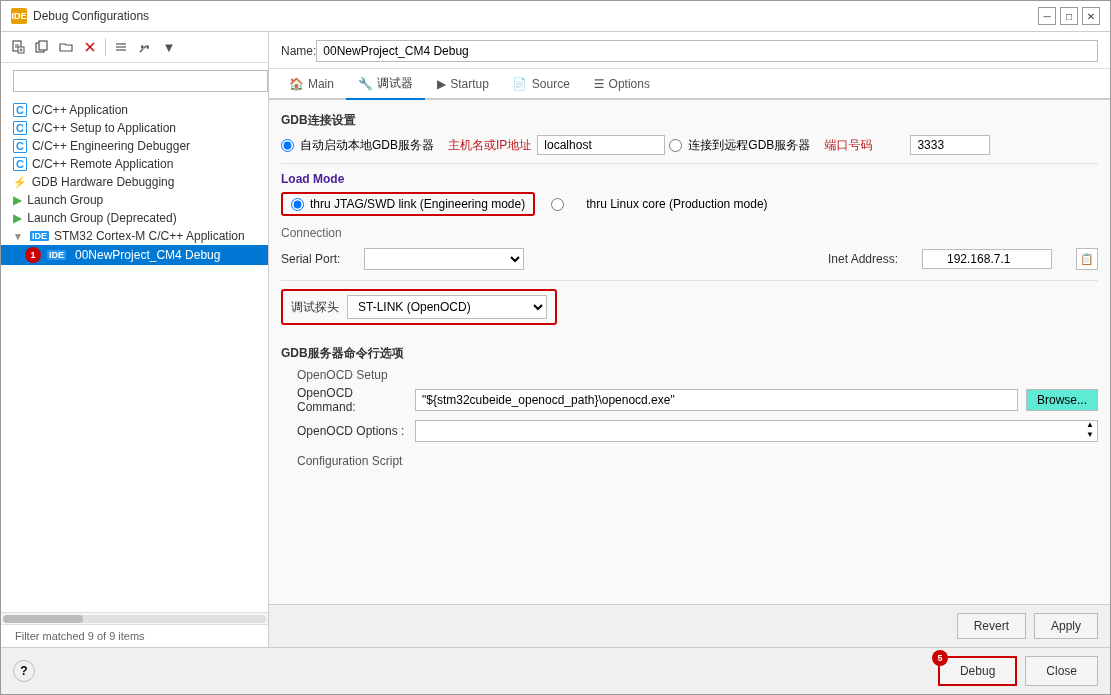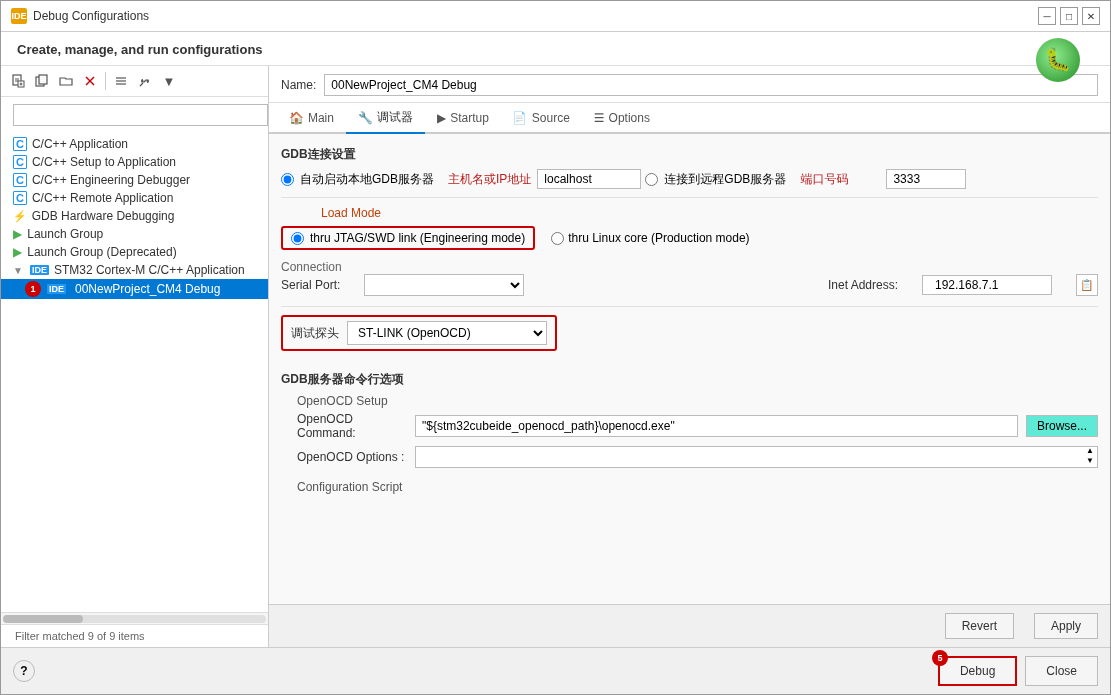--- a/index.html
+++ b/index.html
@@ -135,21 +135,21 @@
       background: #f9f9f9;
       display: flex;
       flex-direction: column;
     }
     .name-row {
       display: flex;
       align-items: center;
       padding: 8px 12px 6px;
       background: #fff;
       border-bottom: 1px solid #ddd;
-      gap: 8px;
+      gap: 0;
     }
     .name-label { font-size: 12px; color: #333; }
     .name-input {
       flex: 1;
       border: 1px solid #bbb;
       padding: 3px 6px;
       font-size: 12px;
       outline: none;
     }
     .tabs {
@@ -179,35 +179,35 @@
       padding: 10px 12px;
     }
     .section-title {
       font-size: 12px; font-weight: bold; color: #333;
       margin-bottom: 6px; margin-top: 2px;
     }
     .radio-group { display: flex; gap: 4px; margin-bottom: 8px; }
     .radio-row { display: flex; align-items: center; gap: 6px; font-size: 12px; }
     .radio-row input[type=radio] { margin: 0; }
     .field-label { font-size: 12px; color: #b91c1c; min-width: 80px; }
-    .field-input { border: 1px solid #bbb; padding: 2px 6px; font-size: 12px; width: 104px; }
+    .field-input { border: 1px solid #bbb; padding: 2px 6px; font-size: 12px; width: 128px; }
     .port-input { width: 80px; }
     .divider { border: none; border-top: 1px solid #e0e0e0; margin: 8px 0; }
     .load-mode-section { margin-bottom: 10px; }
-    .load-mode-title { font-size: 12px; font-weight: normal; color: #c2410c; margin-bottom: 6px; margin-left: 40px; }
+    .load-mode-title { font-size: 12px; font-weight: bold; color: #4c1d95; margin-bottom: 6px; }
     .connection-section { margin-bottom: 10px; }
-    .connection-title { font-size: 12px; color: #666; margin-bottom: 0; font-weight: normal; }
+    .connection-title { font-size: 12px; color: #666; margin-bottom: 8px; font-weight: normal; }
     .serial-label { font-size: 12px; color: #333; }
     .serial-select {
       border: 1px solid #bbb; padding: 2px 4px;
       font-size: 12px; width: 160px;
       background: #fff;
     }
     .inet-label { font-size: 12px; color: #333; margin-left: auto; }
-    .inet-input { border: 1px solid #bbb; padding: 2px 12px; font-size: 12px; width: 130px; }
+    .inet-input { border: 1px solid #bbb; padding: 2px 24px; font-size: 12px; width: 130px; }
     .copy-btn {
       width: 22px; height: 22px;
       border: 1px solid #bbb; background: #fff;
       cursor: pointer; font-size: 11px;
       display: flex; align-items: center; justify-content: center;
     }
     .debugger-row {
       display: flex; align-items: center; gap: 8px;
       margin-bottom: 10px;
       border: 2px solid #cc0000;
@@ -240,21 +240,21 @@
     .spin-btns { position: absolute; right: 2px; top: 0; height: 100%; display: flex; flex-direction: column; }
     .spin-btn { font-size: 8px; cursor: pointer; padding: 1px 2px; line-height: 1; background: none; border: none; }
     .config-script-label { font-size: 12px; color: #555; padding-top: 4px; }
     .bottom-bar {
       border-top: 1px solid #ccc;
       padding: 8px 12px;
       background: #f0f0f0;
       display: flex;
       align-items: center;
       justify-content: flex-end;
-      gap: 20px;
+      gap: 8px;
     }
     .btn-revert {
       padding: 5px 16px;
       border: 1px solid #bbb;
       background: #f5f5f5;
       font-size: 12px;
       cursor: pointer;
       color: #333;
     }
     .btn-apply {
@@ -363,28 +363,20 @@
       </div>
       <span class="titlebar-title">Debug Configurations</span>
     </div>
     <div class="titlebar-controls">
       <button class="titlebar-btn">─</button>
       <button class="titlebar-btn">□</button>
       <button class="titlebar-btn">✕</button>
     </div>
   </div>
 
-  <div class="header-bar" style="position:relative;">
-    <h2>Create, manage, and run configurations</h2>
-    <div class="app-logo" style="position:absolute;top:6px;right:24px;">
-      <div class="logo-circle">
-        <span class="logo-bug">🐛</span>
-      </div>
-    </div>
-  </div>
 
   <div class="content-area">
 
     <div class="sidebar">
       <div class="sidebar-toolbar">
         <button class="tb-btn" title="New">
           <svg width="14" height="14" viewBox="0 0 14 14">
               <rect x="2" y="1" width="8" height="10" fill="none" stroke="#555" stroke-width="1.2"></rect>
               <line x1="4" y1="5" x2="8" y2="5" stroke="#555" stroke-width="1"></line>
               <line x1="4" y1="7" x2="8" y2="7" stroke="#555" stroke-width="1"></line>
@@ -536,21 +528,21 @@
 
         <hr class="divider">
 
         <div class="load-mode-section">
           <div class="load-mode-title">Load Mode</div>
           <div style="display:flex;align-items:center;gap:16px;">
             <div class="radio-bordered">
               <input type="radio" name="load-mode" id="load-jtag" checked="" style="">
               <label for="load-jtag">thru JTAG/SWD link (Engineering mode)</label>
             </div>
-            <div style="display:flex;align-items:center;gap:4px;justify-content:flex-end;">
+            <div style="display:flex;align-items:center;gap:22px;justify-content:flex-end;">
               <input type="radio" name="load-mode" id="load-linux" style="">
               <label for="load-linux">thru Linux core (Production mode)</label>
             </div>
           </div>
         </div>
 
         <div class="connection-section">
           <div class="connection-title">Connection</div>
           <div class="connection-field-row">
             <span class="serial-label">Serial Port:</span>

